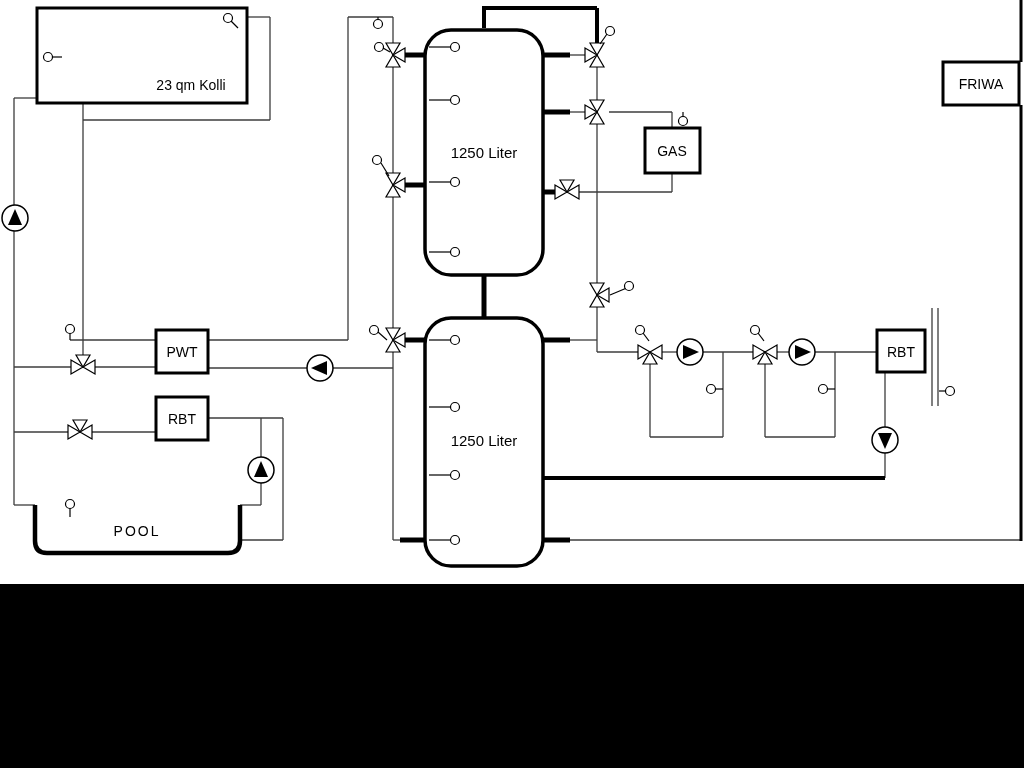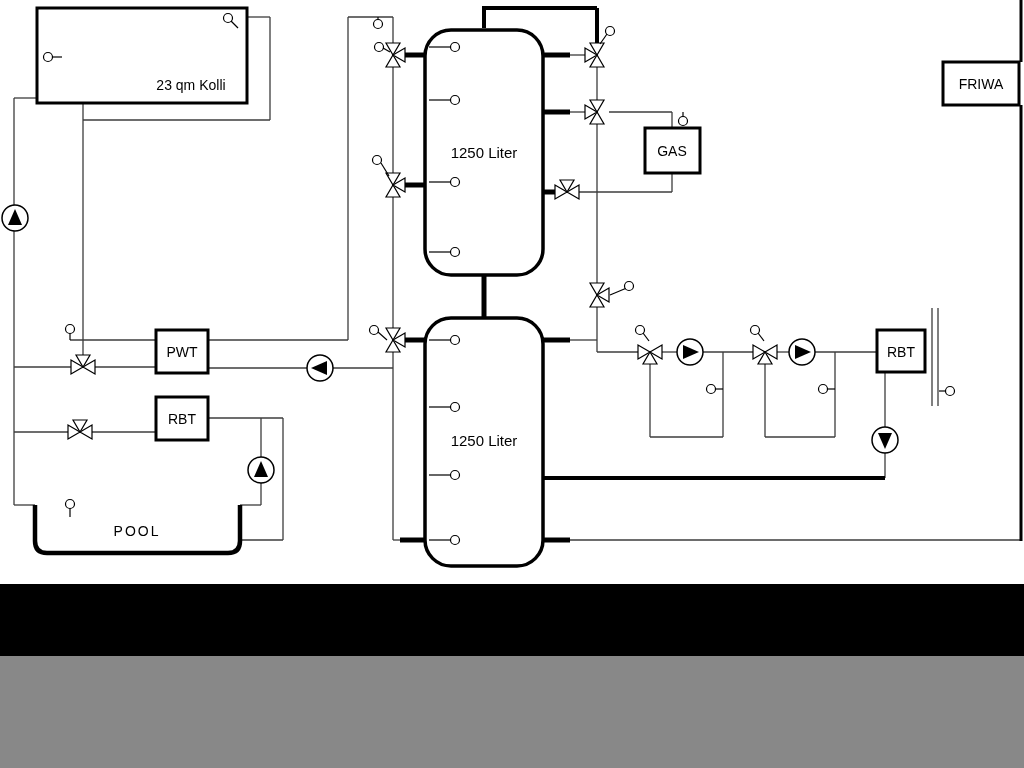--- a/index.html
+++ b/index.html
@@ -1,16 +1,16 @@
 <!DOCTYPE html>
 <html><head>
 <meta charset="utf-8">
 <style>
   html,body{margin:0;padding:0;background:#888;}
-  .stage{width:1024px;height:656px;background:#ffffff;position:relative;overflow:hidden;
+  .stage{width:1024px;height:768px;background:#ffffff;position:relative;overflow:hidden;
          font-family:"Liberation Sans", sans-serif;}
   svg{display:block;}
   svg text{fill:#000;font-family:"Liberation Sans", sans-serif;}
   .lbl{font-size:14px;}
   .lbl-tank{font-size:15px;}
   .lbl-pool{font-size:14px;letter-spacing:2px;}
 </style>
 </head>
 <body>
 

